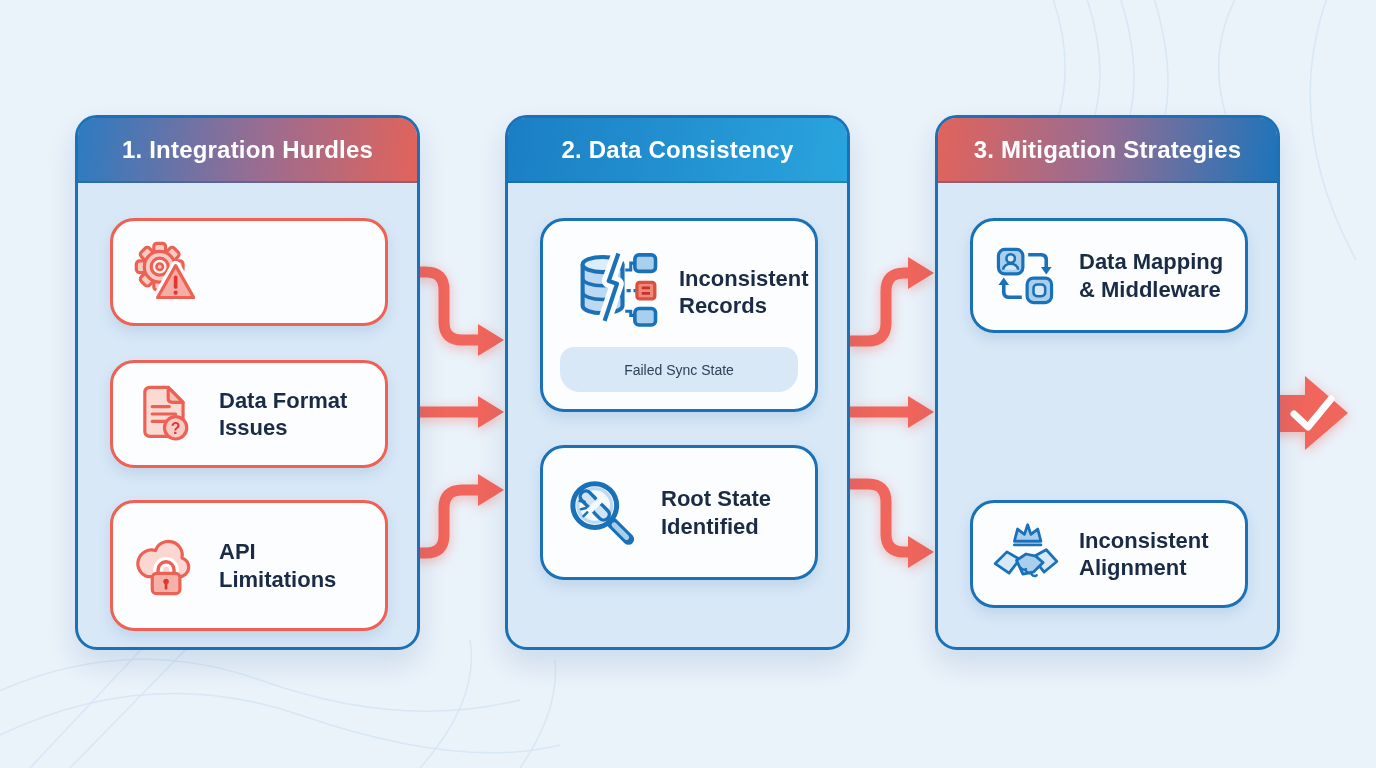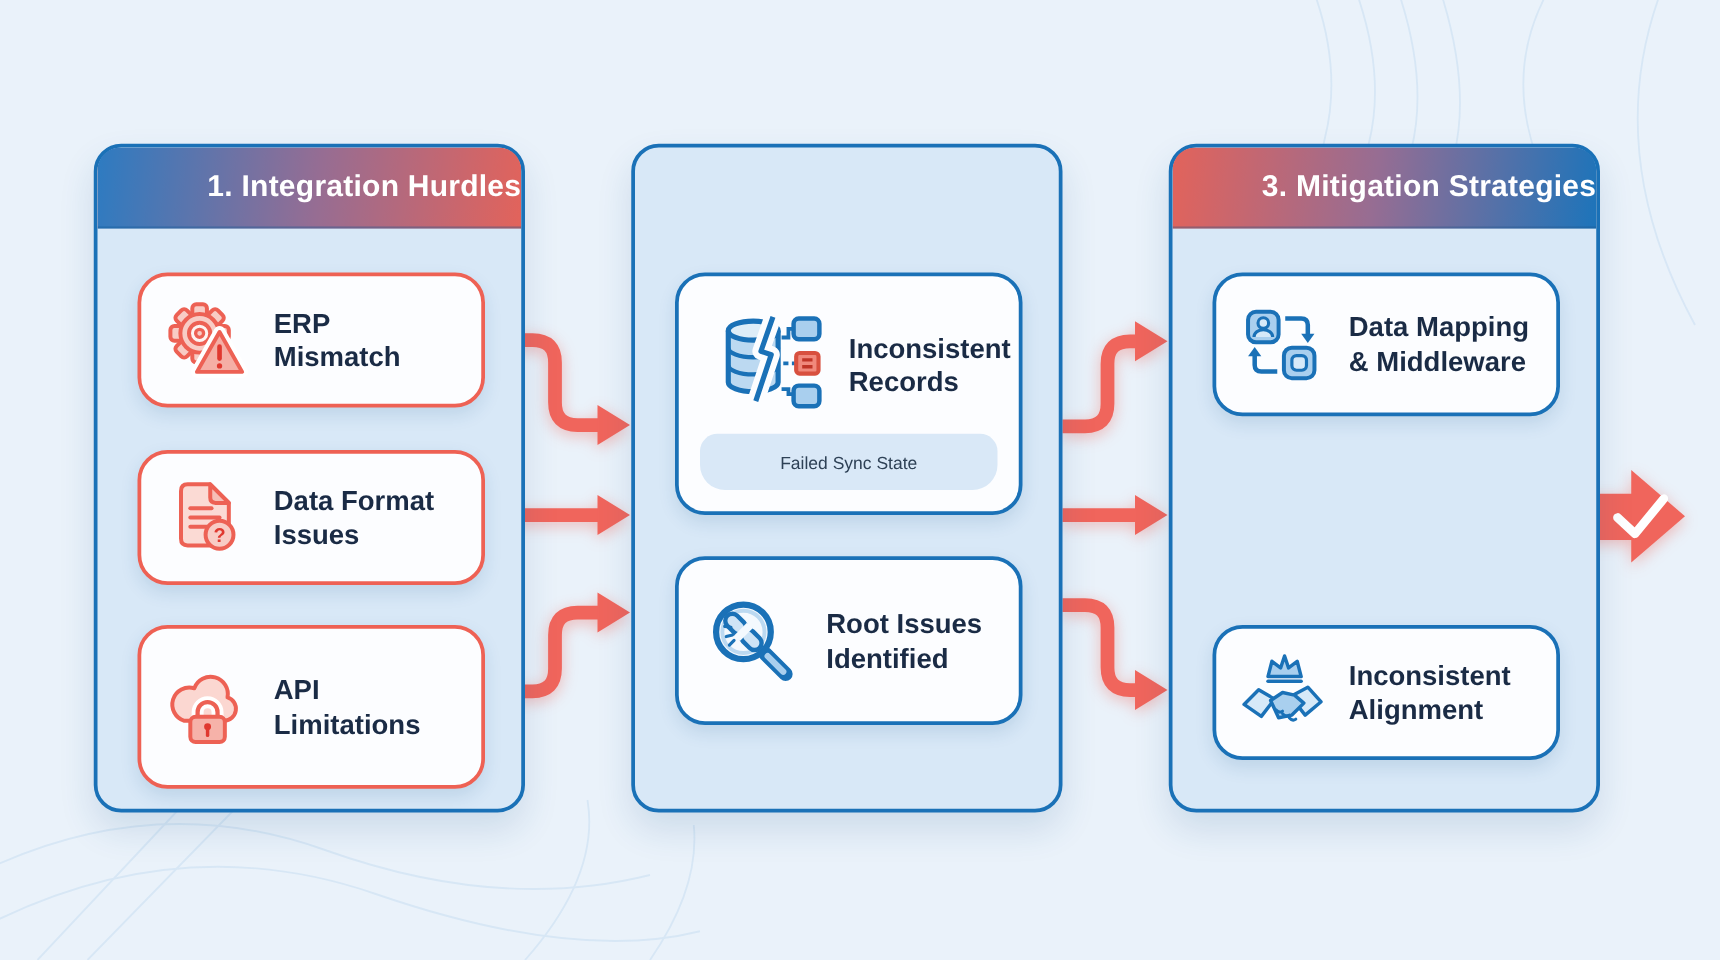--- a/index.html
+++ b/index.html
@@ -5,21 +5,21 @@
   html,body{margin:0;padding:0;background:#eaf2fa;}
   .stage{position:relative;width:1376px;height:768px;background:#eaf2fa;overflow:hidden;
          font-family:"Liberation Sans",sans-serif;}
   .decor{position:absolute;left:0;top:0;pointer-events:none;}
   .arrows{position:absolute;left:0;top:0;pointer-events:none;
           filter:drop-shadow(0 3px 6px rgba(240,97,86,.40));}
   .panel{position:absolute;top:115px;width:345px;height:535px;background:#d8e8f7;
          border:3px solid #1a71b7;border-radius:22px;box-sizing:border-box;
          box-shadow:0 14px 28px rgba(26,83,140,.14);}
   .panel-header{position:absolute;top:0;left:0;right:0;height:63px;border-radius:18px 18px 0 0;
-         display:flex;align-items:center;justify-content:flex-end;color:#fff;font-size:24px;
+         display:flex;align-items:center;justify-content:center;color:#fff;font-size:24px;
          font-weight:bold;letter-spacing:.2px;border-bottom:2px solid rgba(18,84,140,.35);}
   .panel--one  .panel-header{background:linear-gradient(97deg,#2d7bc1 0%,#966d93 52%,#e2635b 100%);}
   .panel--two  .panel-header{background:linear-gradient(100deg,#1b7ec4 0%,#2aa4dd 100%);}
   .panel--three .panel-header{background:linear-gradient(97deg,#e2635b 0%,#966d93 48%,#1d74ba 100%);}
   .card{position:absolute;left:32px;width:278px;background:#fcfdff;border-radius:24px;
         box-sizing:border-box;display:flex;align-items:center;padding:0 12px 0 18px;
         box-shadow:0 6px 14px rgba(26,83,140,.13);}
   .card--coral{border:3px solid #ee6154;}
   .card--blue{border:3px solid #1a71b7;}
   .icon-wrap{flex:0 0 auto;display:flex;align-items:center;justify-content:center;margin-right:20px;}
@@ -93,24 +93,20 @@
           </g>
           <circle cx="27" cy="27" r="14.5" fill="#f8ccc5" stroke="#ed6154" stroke-width="3"></circle>
           <circle cx="27" cy="27" r="8" fill="#fdf3f1" stroke="#ed6154" stroke-width="3"></circle>
           <circle cx="27" cy="27" r="3" fill="#f8ccc5" stroke="#ed6154" stroke-width="2.5"></circle>
           <path d="M42 26 L59 56 H25 Z" fill="#ffffff" stroke="#ffffff" stroke-width="9" stroke-linejoin="round"></path>
           <path d="M42 26 L59 56 H25 Z" fill="#f5aea5" stroke="#ed6154" stroke-width="3" stroke-linejoin="round"></path>
           <line x1="42" y1="37" x2="42" y2="46" stroke="#e0382f" stroke-width="3.5" stroke-linecap="round"></line>
           <circle cx="42" cy="51.5" r="2" fill="#e0382f"></circle>
         </svg>
       </span>
-      <div class="label">
-        <span>ERP</span>
-        <span>Mismatch</span>
-      </div>
     </div>
 
     <div class="card card--coral" style="top:242px;height:108px">
       <span class="icon-wrap">
         <svg width="68" height="68" viewBox="0 0 64 64">
           <path d="M13 12 q0-5 5-5 h17 l14 14 v27 q0 5 -5 5 H18 q-5 0 -5 -5 Z" fill="#fbdad4" stroke="#ed6154" stroke-width="3" stroke-linejoin="round"></path>
           <path d="M35 7 l14 14 h-10 q-4 0 -4 -4 Z" fill="#f6beb6" stroke="#ed6154" stroke-width="3" stroke-linejoin="round"></path>
           <line x1="20" y1="25" x2="36" y2="25" stroke="#ed6154" stroke-width="3" stroke-linecap="round"></line>
           <line x1="20" y1="32" x2="42" y2="32" stroke="#ed6154" stroke-width="3" stroke-linecap="round"></line>
           <line x1="20" y1="39" x2="33" y2="39" stroke="#ed6154" stroke-width="3" stroke-linecap="round"></line>
@@ -136,20 +132,23 @@
         </svg>
       </span>
       <div class="label">
         <span>API</span>
         <span>Limitations</span>
       </div>
     </div>
   </section>
 
   <section class="panel panel--two" style="left:505px">
+    <header class="panel-header">
+      <span>2. Data Consistency</span>
+    </header>
 
     <div class="card card--blue card--stacked" style="top:100px;height:194px">
       <div class="card-body">
         <span class="icon-wrap">
           <svg width="88" height="88" viewBox="0 0 64 64">
             <path d="M7 12 v30 a14.5 5.5 0 0 0 29 0 V12" fill="#bcd9f1" stroke="#1a71b7" stroke-width="3"></path>
             <ellipse cx="21.5" cy="12" rx="14.5" ry="5.5" fill="#ddedf8" stroke="#1a71b7" stroke-width="3"></ellipse>
             <path d="M7 22 a14.5 5.5 0 0 0 29 0" fill="none" stroke="#1a71b7" stroke-width="2.5"></path>
             <path d="M7 32 a14.5 5.5 0 0 0 29 0" fill="none" stroke="#1a71b7" stroke-width="2.5"></path>
             <polyline points="33,4 26,24 32,26 23,53" fill="none" stroke="#fcfdff" stroke-width="10" stroke-linejoin="round"></polyline>
@@ -185,21 +184,21 @@
           </g>
           <line x1="23" y1="30" x2="31" y2="22" stroke="#f4f9fe" stroke-width="5"></line>
           <g stroke="#1a71b7" stroke-width="2" stroke-linecap="round">
             <line x1="15" y1="22.5" x2="19" y2="23"></line>
             <line x1="16" y1="29" x2="20" y2="28"></line>
             <line x1="18" y1="34.5" x2="21" y2="31.5"></line>
           </g>
         </svg>
       </span>
       <div class="label">
-        <span>Root Issues</span>
+        <span>Root State</span>
         <span>Identified</span>
       </div>
     </div>
   </section>
 
   <section class="panel panel--three" style="left:935px">
     <header class="panel-header">
       <span>3. Mitigation Strategies</span>
     </header>
 

